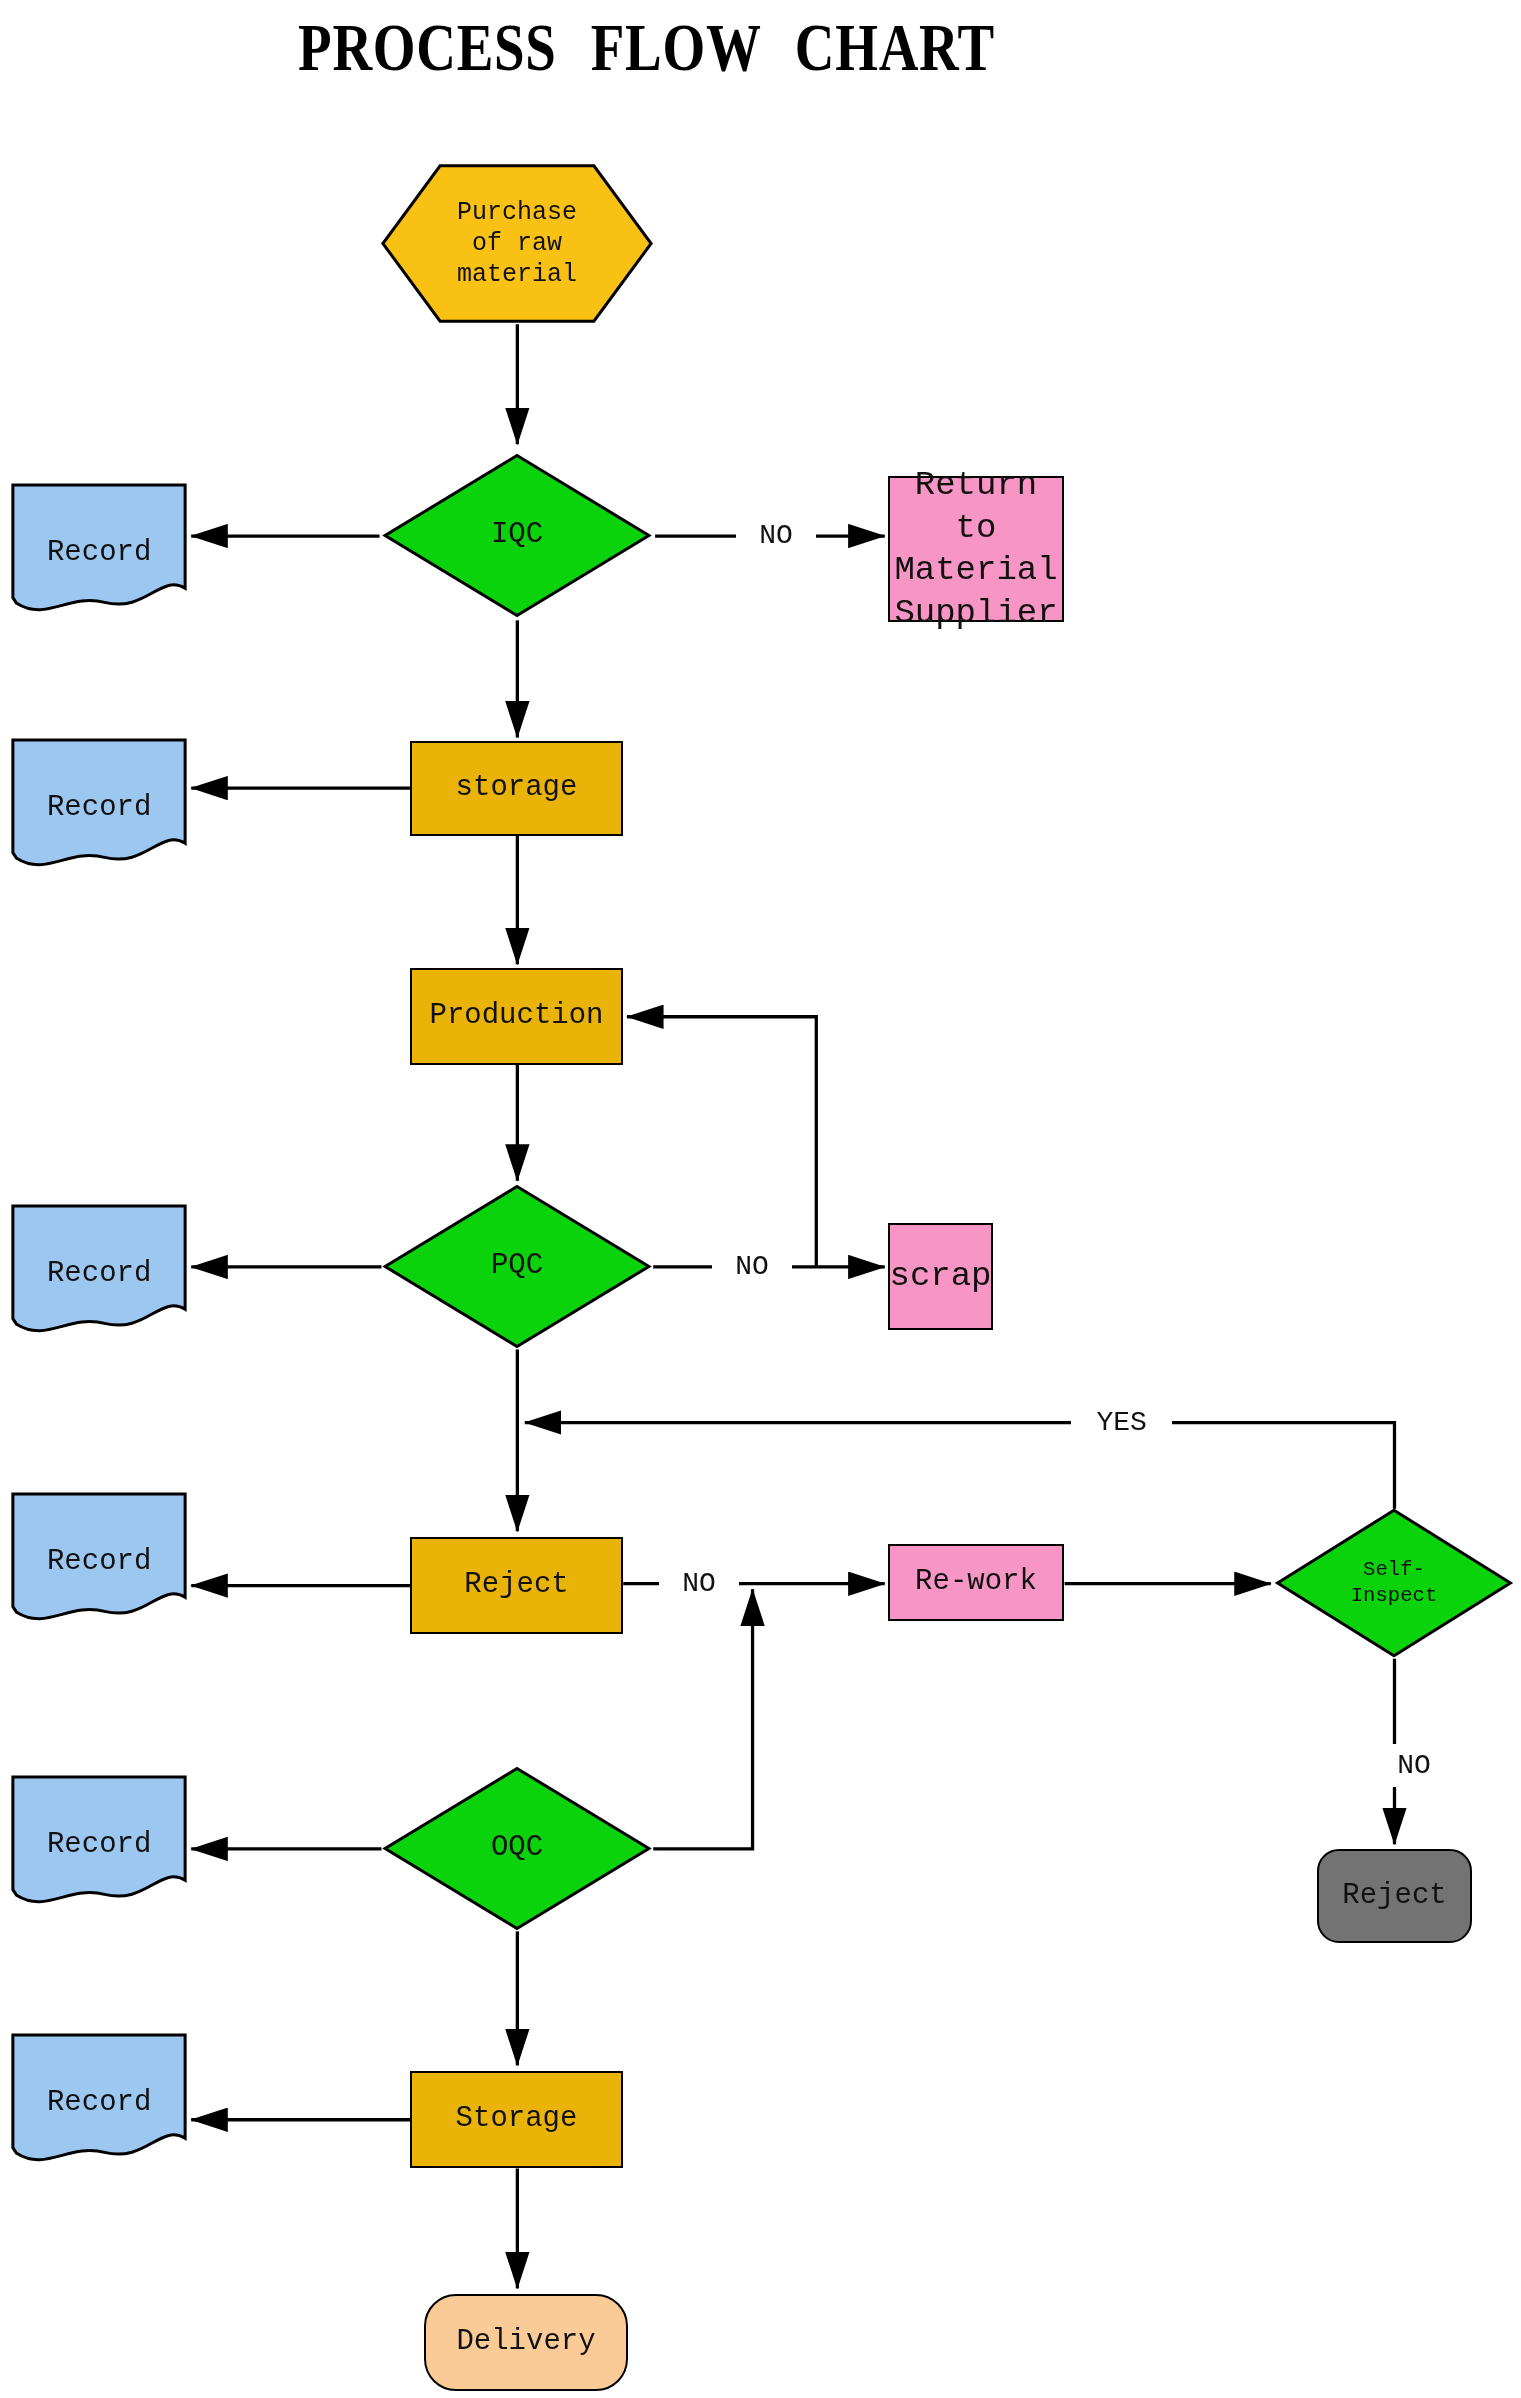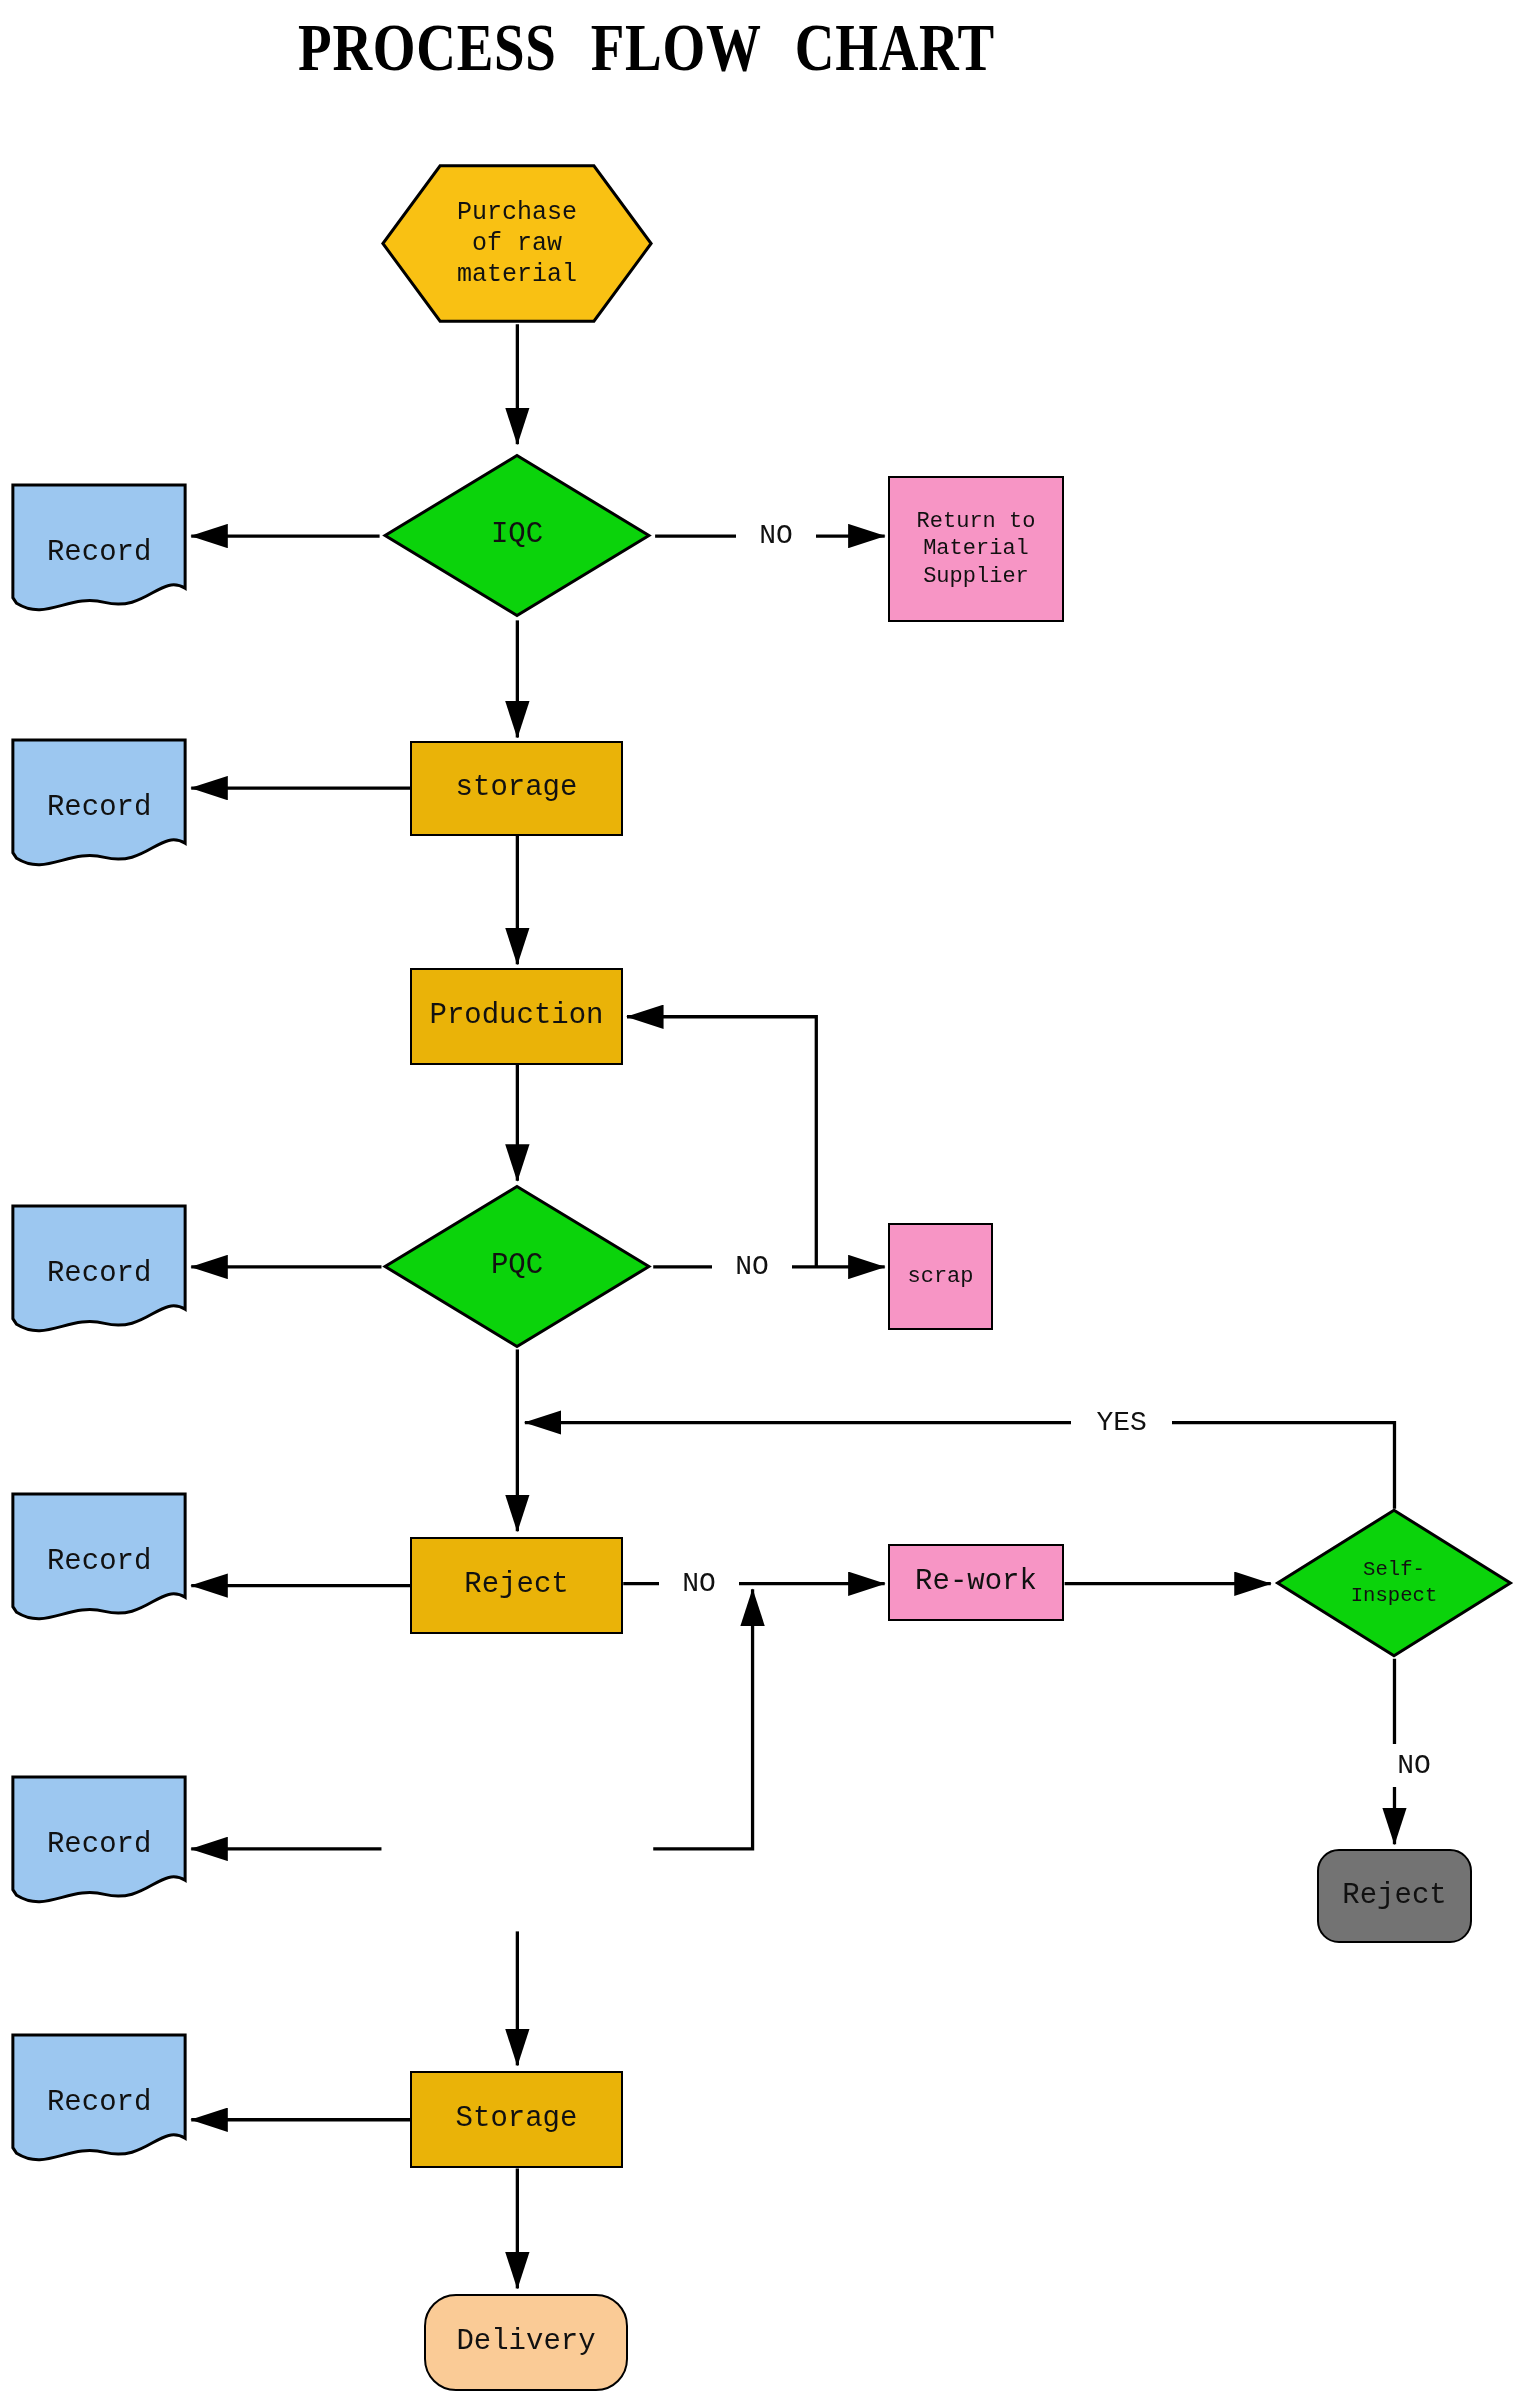--- a/index.html
+++ b/index.html
@@ -14,21 +14,21 @@
   .shape polygon,.shape path{stroke:#000;stroke-width:3;vector-effect:non-scaling-stroke;}
   .rectbox{border:2.8px solid #000;}
   .orange{background:#eab308;}
   .pink{background:#F795C5;}
   .hex polygon{fill:#F9C113;}
   .green polygon{fill:#0BD30B;}
   .doc path{fill:#9CC7F0;}
   .reject{background:#737373;border:2.8px solid #000;border-radius:22px;}
   .delivery{background:#FACB96;border:2.8px solid #000;border-radius:32px;}
   .small{font-size:20.6px;}
-  .threeline{font-size:22px;}
+  .threeline{font-size:34px;}
   .hexlbl{font-size:25px;}
   .edge-label{position:absolute;background:#fff;display:flex;align-items:center;
               justify-content:center;font-size:28px;z-index:3;padding:0 5.6px;}
   #title{position:absolute;left:234px;top:9.4px;width:712px;margin:0;text-align:center;
          font-family:"Liberation Serif",serif;font-weight:bold;font-size:67px;
          letter-spacing:0.9px;word-spacing:24px;transform:scaleX(0.82);transform-origin:center;
          color:#000;white-space:nowrap;z-index:2;}
 </style>
 </head>
 <body>
@@ -154,20 +154,26 @@
       <polygon points="50,1.5 98.5,50 50,98.5 1.5,50"></polygon>
     </svg>
     <span class="lbl small">Self-
 Inspect</span>
   </div>
 
   <div class="node reject" style="left:1317px;top:1849px;width:155px;height:94px">
     <span class="lbl">Reject</span>
   </div>
 
+  <div class="node" style="left:381px;top:1766px;width:272px;height:165px">
+    <svg class="shape green" viewBox="0 0 100 100" preserveAspectRatio="none">
+      <polygon points="50,1.5 98.5,50 50,98.5 1.5,50"></polygon>
+    </svg>
+    <span class="lbl">OQC</span>
+  </div>
 
   <div class="node" style="left:11.2px;top:1775px;width:176px;height:141px">
     <svg class="shape doc" viewBox="0 0 188 150" preserveAspectRatio="none">
       <path d="M2,2 L186,2 L186,112 C160,96 144,138 100,127 C62,117 38,148 6,128 L2,122 Z"></path>
     </svg>
     <span class="lbl">Record</span>
   </div>
 
   <div class="node rectbox orange" style="left:410px;top:2071px;width:213px;height:97px">
     <span class="lbl">Storage</span>

